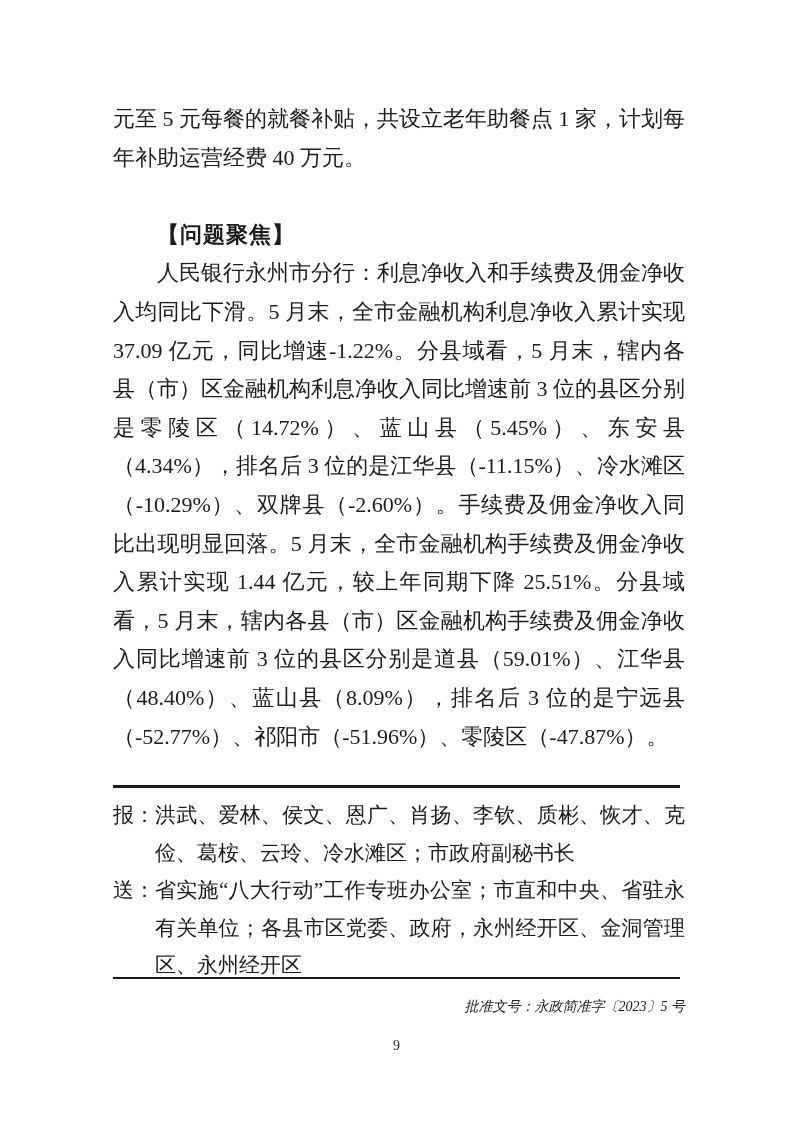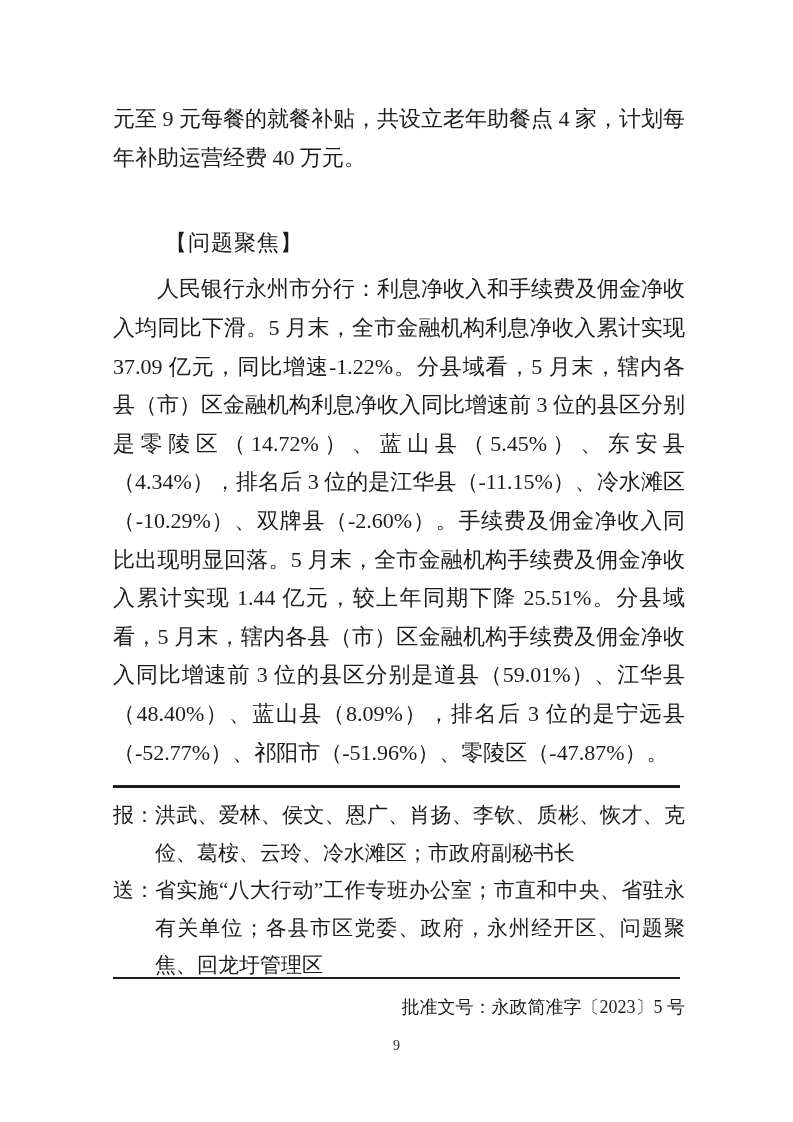--- a/index.html
+++ b/index.html
@@ -26,24 +26,24 @@
     text-align: justify;
     text-justify: inter-character;
   }
   .para {
     margin: 0;
   }
   .spacer-line {
     height: 38.6px;
   }
   .heading {
-    margin: 8px;
+    margin: 0;
     text-indent: 44px;
     font-family: "Liberation Sans", "DejaVu Sans", sans-serif;
-    font-weight: 400;
+    font-weight: 700;
     letter-spacing: 1px;
   }
   .para.indent {
     text-indent: 44px;
   }
   .lead {
     font-family: "Liberation Sans", "DejaVu Sans", sans-serif;
     font-weight: 400;
   }
   .rule-thick {
@@ -82,55 +82,56 @@
     width: 567px;
     height: 2px;
     background: #1c1c1c;
   }
   .approval {
     position: absolute;
     left: 113px;
     top: 991px;
     width: 572px;
     text-align: right;
-    font-size: 18px;
+    font-size: 14px;
     line-height: 32px;
+    font-style: italic;
   }
   .page-num {
     position: absolute;
     left: 0;
     top: 1038px;
     width: 793px;
     text-align: center;
     font-size: 14px;
     color: #2a2a2a;
   }
 </style>
 </head>
 <body>
 
 <div class="page">
 
   <div class="body-text">
-    <p class="para">元至 9 元每餐的就餐补贴，共设立老年助餐点 4 家，计划每年补助运营经费 40 万元。</p>
+    <p class="para">元至 5 元每餐的就餐补贴，共设立老年助餐点 1 家，计划每年补助运营经费 40 万元。</p>
     <div class="spacer-line"></div>
     <p class="heading">【问题聚焦】</p>
     <p class="para indent"><span class="lead">人民银行永州市分行：</span><span>利息净收入和手续费及佣金净收入均同比下滑。5 月末，全市金融机构利息净收入累计实现 37.09 亿元，同比增速-1.22%。分县域看，5 月末，辖内各县（市）区金融机构利息净收入同比增速前 3 位的县区分别是零陵区（14.72%）、蓝山县（5.45%）、东安县（4.34%），排名后 3 位的是江华县（-11.15%）、冷水滩区（-10.29%）、双牌县（-2.60%）。手续费及佣金净收入同比出现明显回落。5 月末，全市金融机构手续费及佣金净收入累计实现 1.44 亿元，较上年同期下降 25.51%。分县域看，5 月末，辖内各县（市）区金融机构手续费及佣金净收入同比增速前 3 位的县区分别是道县（59.01%）、江华县（48.40%）、蓝山县（8.09%），排名后 3 位的是宁远县（-52.77%）、祁阳市（-51.96%）、零陵区（-47.87%）。</span></p>
   </div>
 
   <div class="rule-thick"></div>
 
   <div class="dist">
     <div class="dist-row">
       <span class="dist-label">报：</span>
       <span class="dist-content">洪武、爱林、侯文、恩广、肖扬、李钦、质彬、恢才、克俭、葛桉、云玲、冷水滩区；市政府副秘书长</span>
     </div>
     <div class="dist-row">
       <span class="dist-label">送：</span>
-      <span class="dist-content">省实施“八大行动”工作专班办公室；市直和中央、省驻永有关单位；各县市区党委、政府，永州经开区、问题聚焦、回龙圩管理区</span>
+      <span class="dist-content">省实施“八大行动”工作专班办公室；市直和中央、省驻永有关单位；各县市区党委、政府，永州经开区、金洞管理区、永州经开区</span>
     </div>
   </div>
 
   <div class="rule-thin"></div>
 
   <div class="approval">批准文号：永政简准字〔2023〕5 号</div>
 
   <div class="page-num">9</div>
 
 </div>

